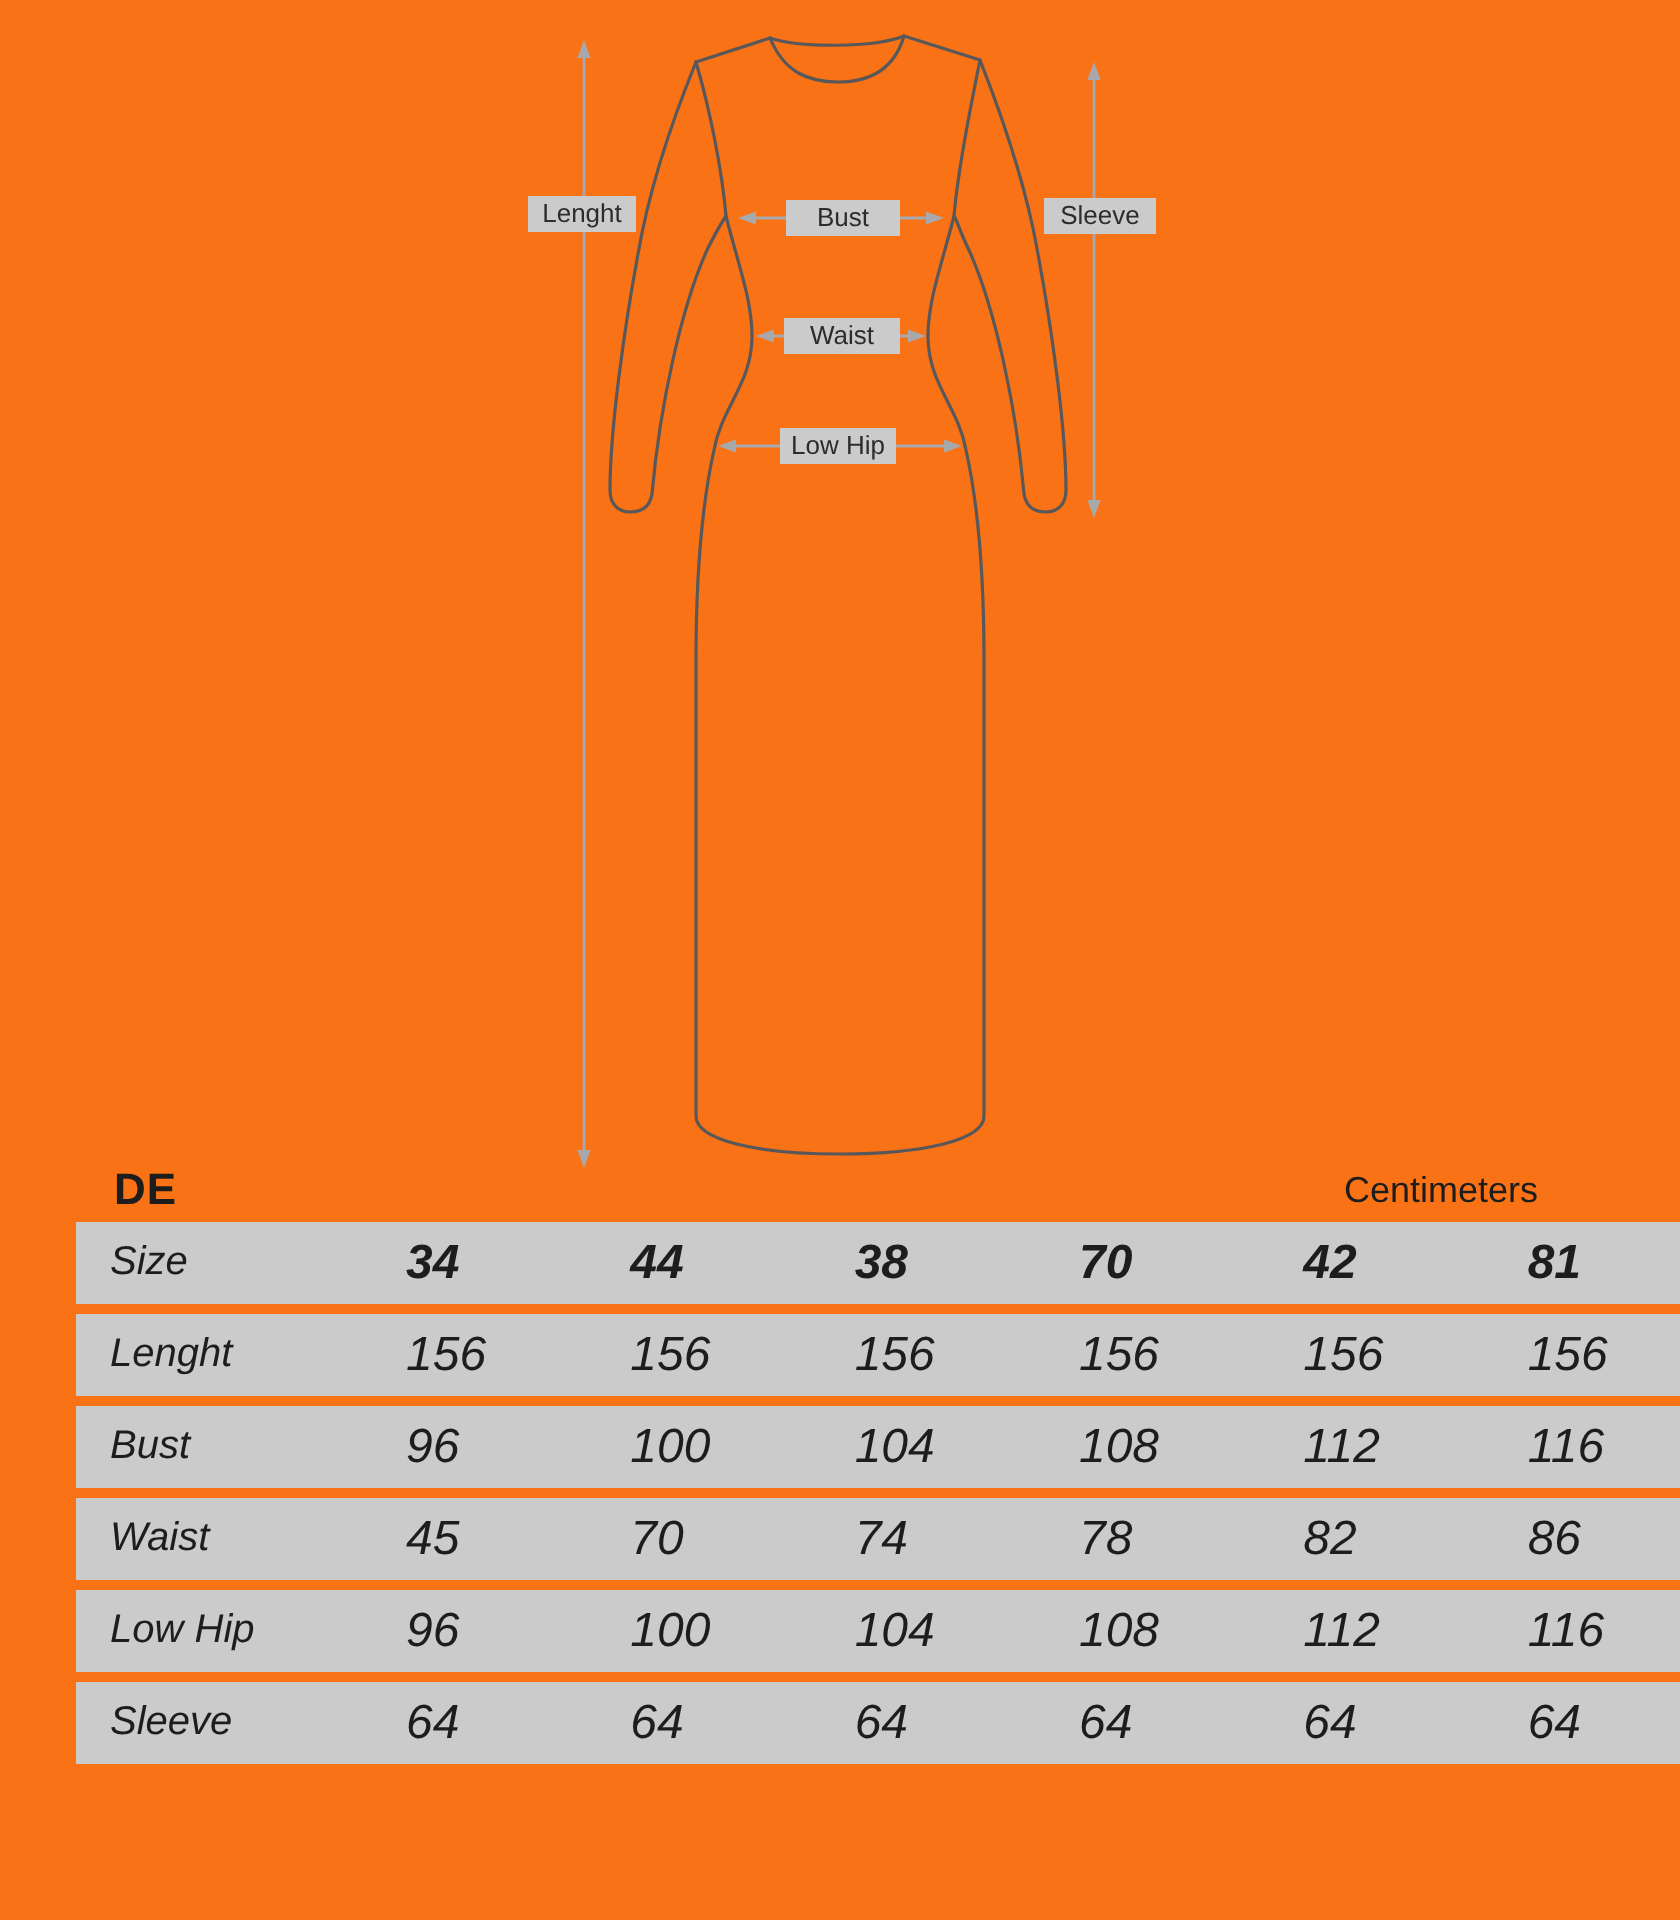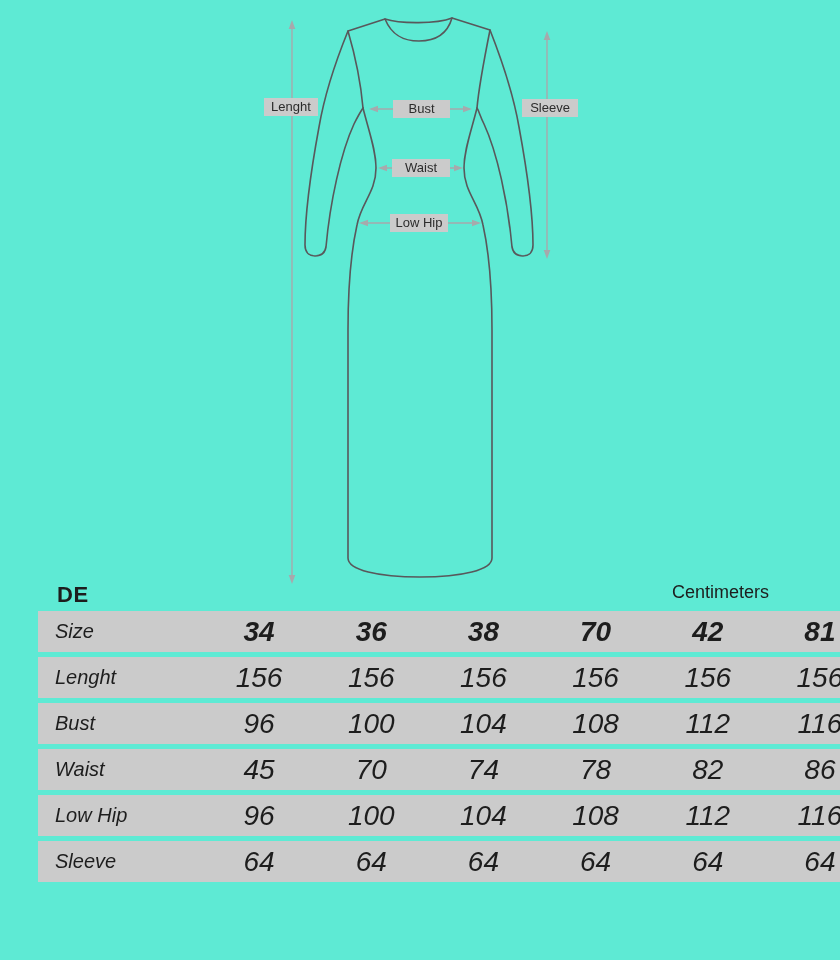--- a/index.html
+++ b/index.html
@@ -1,19 +1,19 @@
 <!DOCTYPE html>
 <html><head>
 <meta charset="utf-8">
 <style>
   html,body{margin:0;padding:0;background:#ffffff;}
   .canvas{
     position:relative;
     width:840px;height:960px;
-    background:#5eead4;
+    background:#f97316;
     font-family:"Liberation Sans","DejaVu Sans",sans-serif;
     color:#1d1d1d;
     overflow:hidden;
   }
   .diagram-svg{position:absolute;left:0;top:0;}
   .mlabel{
     position:absolute;
     background:#cbcbcb;
     color:#2c2c2c;
     font-size:13px;
@@ -22,37 +22,37 @@
     white-space:nowrap;
   }
   .lbl-length{left:264px;top:98px;width:54px;}
   .lbl-bust{left:393px;top:100px;width:57px;}
   .lbl-waist{left:392px;top:159px;width:58px;}
   .lbl-lowhip{left:390px;top:214px;width:58px;}
   .lbl-sleeve{left:522px;top:99px;width:56px;}
 
   .title-row{
     position:absolute;left:38px;top:582px;width:765px;height:26px;
-    display:flex;justify-content:space-between;align-items:flex-start;
+    display:flex;justify-content:space-between;align-items:center;
   }
   .title-standard{margin-left:19px;font-size:22px;font-weight:bold;letter-spacing:0.5px;}
   .title-units{margin-right:34px;font-size:18px;}
 
   .size-table{position:absolute;left:38px;top:611px;width:838px;font-style:italic;}
   .trow{
     display:grid;
     grid-template-columns:165px repeat(6,1fr);
     align-items:center;
     height:41px;
     background:#cbcbcb;
     margin-bottom:5px;
   }
   .trow:last-child{margin-bottom:0;}
   .tlabel{padding-left:17px;font-size:20px;}
-  .tval{text-align:center;font-size:28px;}
+  .tval{font-size:24px;}
   .header-row .tval{font-weight:bold;}
 </style>
 </head>
 <body>
 
 <div class="canvas">
 
   <svg class="diagram-svg" width="840" height="600" viewBox="0 0 840 600">
     <g fill="none" stroke="#58585b" stroke-width="1.6" stroke-linejoin="round" stroke-linecap="round">
 
@@ -129,21 +129,21 @@
 
   <div class="title-row">
     <span class="title-standard">DE</span>
     <span class="title-units">Centimeters</span>
   </div>
 
   <div class="size-table">
     <div class="trow header-row">
       <div class="tlabel">Size</div>
       <div class="tval">34</div>
-      <div class="tval">36</div>
+      <div class="tval">44</div>
       <div class="tval">38</div>
       <div class="tval">70</div>
       <div class="tval">42</div>
       <div class="tval">81</div>
     </div>
 
     <div class="trow">
       <div class="tlabel">Lenght</div>
       <div class="tval">156</div>
       <div class="tval">156</div>

